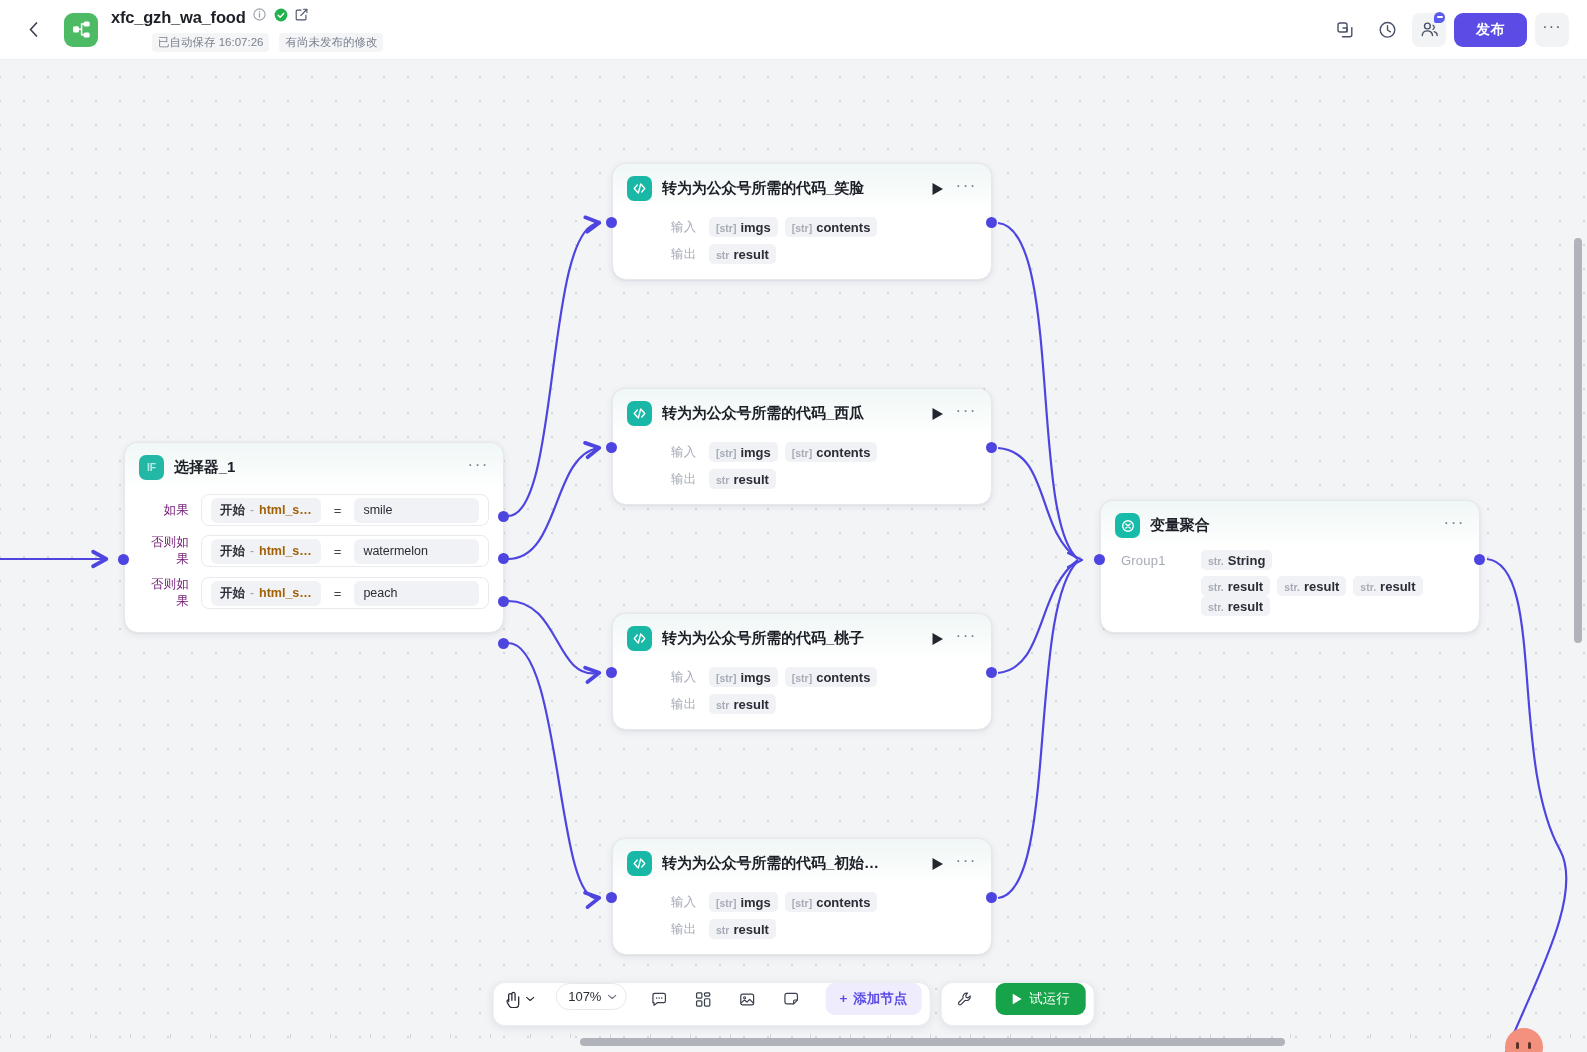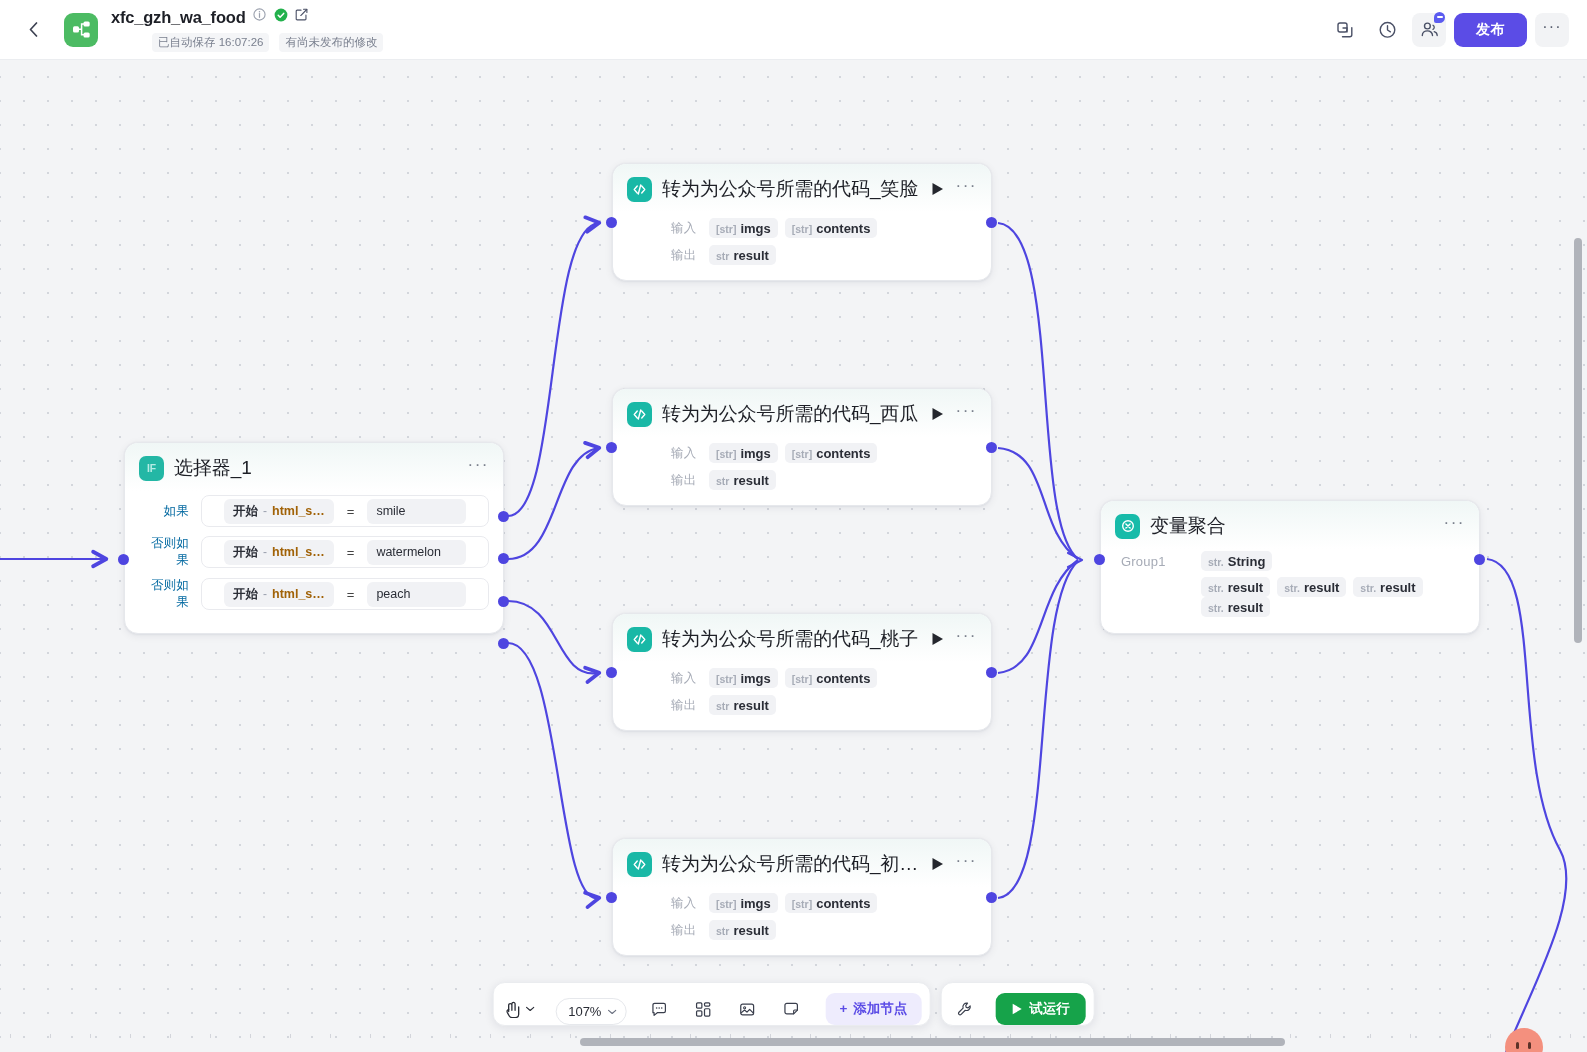--- a/index.html
+++ b/index.html
@@ -106,21 +106,21 @@
   }
   .node-ico {
     width: 25px; height: 25px; border-radius: 7px;
     display: flex; align-items: center; justify-content: center;
     flex: none; margin-right: 10px;
   }
   .ico-code { background: #19b8a6; }
   .ico-if   { background: #23b7a5; }
   .ico-agg  { background: #17bba9; }
   .node-title {
-    font-size: 19px; font-weight: normal; color: #1d1f26;
+    font-size: 15px; font-weight: bold; color: #1d1f26;
     white-space: nowrap; overflow: hidden; text-overflow: ellipsis;
     letter-spacing: -0.1px;
   }
   .node-head-actions { margin-left: auto; display: flex; align-items: center; gap: 12px; padding-left: 10px; }
   .play-ico { color: #24262d; cursor: pointer; display: flex; }
   .dots {
     color: #7b808d; font-size: 17px; letter-spacing: 1.5px;
     cursor: pointer; line-height: 8px; padding-bottom: 6px;
     user-select: none;
   }
@@ -136,29 +136,29 @@
     padding: 2.5px 7px; margin-right: 7px;
   }
   .chip-type { font-size: 10.5px; color: #a7acb7; font-weight: bold; }
   .chip-name { font-size: 13px; color: #2a2d36; font-weight: bold; }
 
   
   .if-node { width: 380px; }
   .if-rows { padding: 4px 14px 14px 14px; }
   .if-row { display: flex; align-items: center; margin-bottom: 8px; }
   .if-key {
-    font-size: 12.5px; color: #0369a1;
+    font-size: 12.5px; color: #701a75;
     width: 62px; flex: none; text-align: right; padding-right: 12px;
     letter-spacing: 0.2px;
   }
   .if-cond {
     flex: 1; height: 32px;
     border: 1px solid #e9eaee; border-radius: 8px;
     background: #fff; display: flex; align-items: center;
-    padding: 0 20px;
+    padding: 0 7px;
   }
   .cond-var {
     background: #f1f2f5; border-radius: 6px;
     height: 25px; display: flex; align-items: center; gap: 5px;
     padding: 0 9px; margin-left: 2px; max-width: 145px;
   }
   .cv-a { font-size: 12.5px; color: #2a2d36; font-weight: bold; white-space: nowrap; }
   .cv-sep { font-size: 12px; color: #9aa0ad; }
   .cv-b {
     font-size: 12.5px; color: #a16207; font-weight: bold;
@@ -198,21 +198,21 @@
   .bottom-bar {
     position: absolute; bottom: 26px; left: 50%;
     transform: translateX(-50%);
     display: flex; align-items: center; gap: 10px;
     z-index: 40;
   }
   .bar-group {
     height: 44px; background: #fff; border-radius: 12px;
     border: 1px solid #eaecef;
     box-shadow: 0 2px 10px rgba(20,26,51,0.09);
-    display: flex; align-items: flex-end; padding: 0 8px; gap: 12px;
+    display: flex; align-items: flex-start; padding: 0 8px; gap: 12px;
   }
   .bar-btn {
     height: 32px; min-width: 32px; border-radius: 8px;
     display: flex; align-items: center; justify-content: center;
     color: #3a3f4d; cursor: pointer; padding: 0 4px;
   }
   .zoom-pill {
     height: 27px; border: 1px solid #e6e8ec; border-radius: 14px;
     display: flex; align-items: center; gap: 6px;
     padding: 0 9px 0 12px; margin: 0 5px; cursor: pointer;
@@ -223,21 +223,21 @@
     display: flex; align-items: center; gap: 6px;
     padding: 0 14px; margin-left: 6px; cursor: pointer;
   }
   .add-node-btn span { font-size: 13.5px; color: #5b4ce6; font-weight: bold; }
   .add-plus { color: #5b4ce6; font-size: 16px; line-height: 1; }
   .run-btn {
     height: 32px; border-radius: 9px; background: #16a34a;
     display: flex; align-items: center; gap: 7px;
     padding: 0 16px; cursor: pointer; margin-left: 2px;
   }
-  .run-btn span { font-size: 13.5px; color: #fff; font-weight: bold; }
+  .run-btn span { font-size: 13.5px; color: #fff; font-weight: normal; }
 
   
   .hscroll {
     position: absolute; left: 580px; bottom: 6px;
     width: 705px; height: 8px;
     background: #b0b3ba; border-radius: 4px; z-index: 45;
   }
   .vscroll {
     position: absolute; right: 5px; top: 178px;
     width: 8px; height: 405px;

